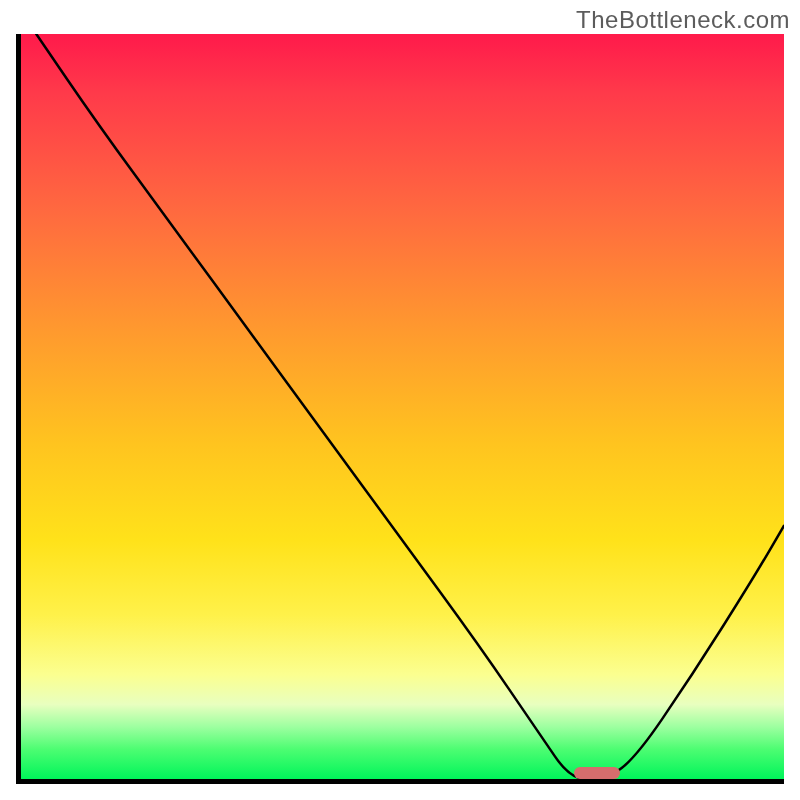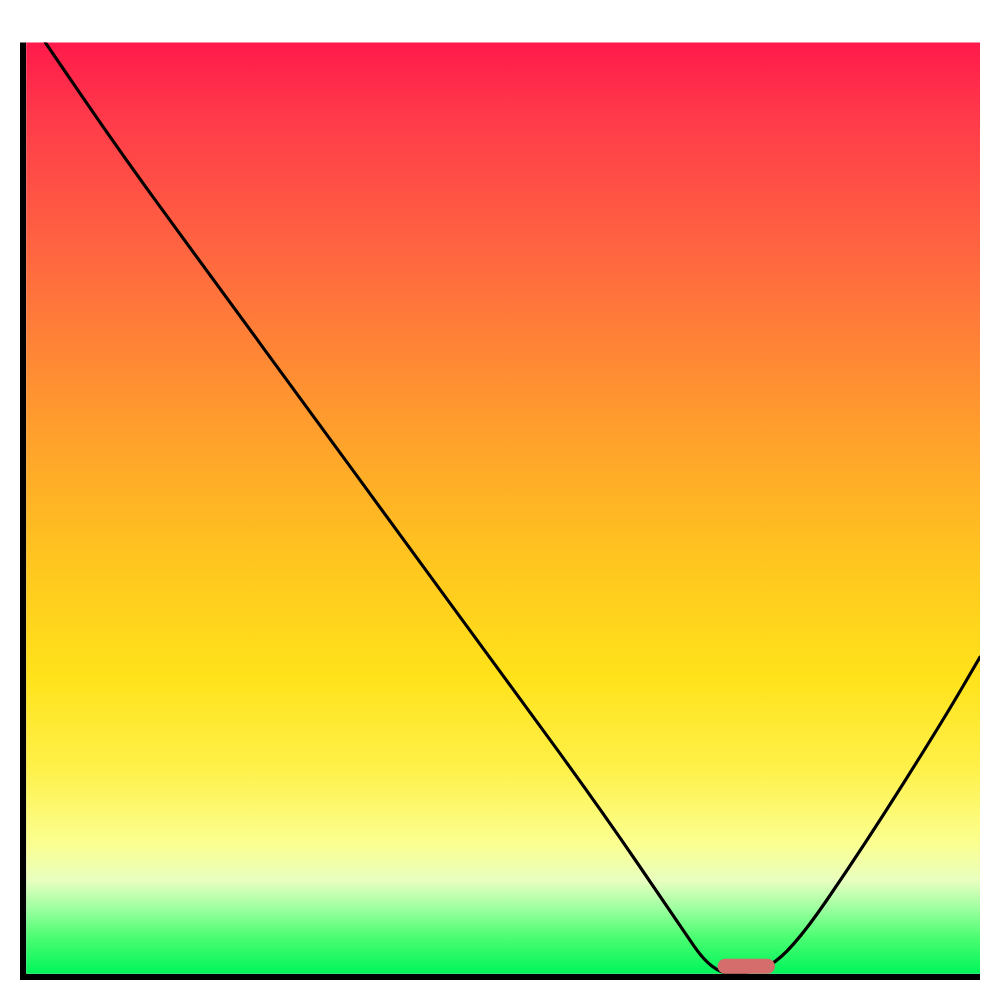--- a/index.html
+++ b/index.html
@@ -52,20 +52,21 @@
     position: absolute;
     height: 12px;
     border-radius: 6px;
     background: #d66d6d;
   }
 </style>
 </head>
 <body>
 
 <div class="frame">
+  <div class="watermark">TheBottleneck.com</div>
 
   <div class="plot-area">
     <div class="gradient"></div>
 
     <svg class="curve" viewBox="0 0 100 100" preserveAspectRatio="none">
       <path id="curve-path" fill="none" stroke="#000" stroke-width="2.5" stroke-linejoin="round" stroke-linecap="round" vector-effect="non-scaling-stroke" d="M 2.00 0.00 Q 2.00 0.00 6.00 6.00 Q 10.00 12.00 15.00 19.00 Q 20.00 26.00 25.00 33.00 Q 30.00 40.00 35.00 47.00 Q 40.00 54.00 45.00 61.00 Q 50.00 68.00 55.00 75.00 Q 60.00 82.00 64.00 88.00 Q 68.00 94.00 70.00 97.00 Q 72.00 100.00 74.00 100.00 Q 76.00 100.00 78.00 99.00 Q 80.00 98.00 84.00 92.00 Q 88.00 86.00 92.00 79.50 Q 96.00 73.00 98.00 69.50 L 100.00 66.00"></path>
     </svg>
 
     <div id="marker" class="marker" style="left: 552.96px; width: 46.08px; bottom: -0.04px;"></div>
   </div>

